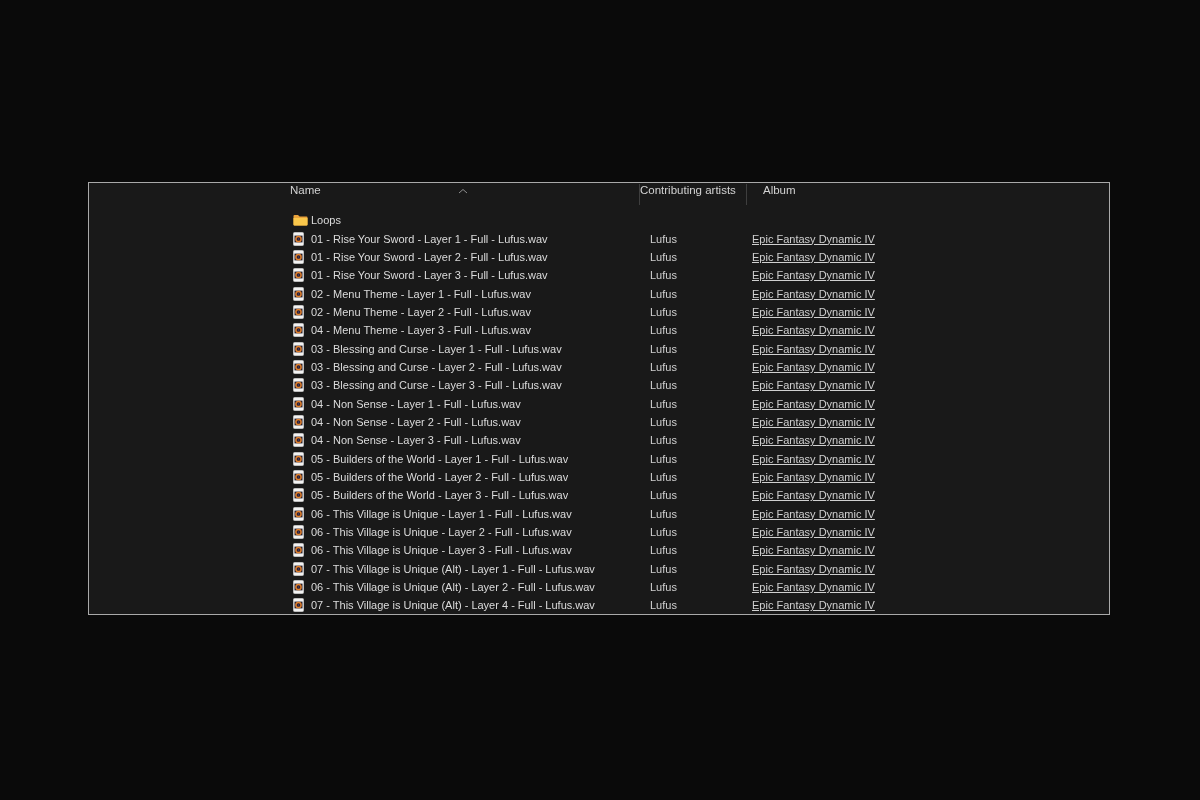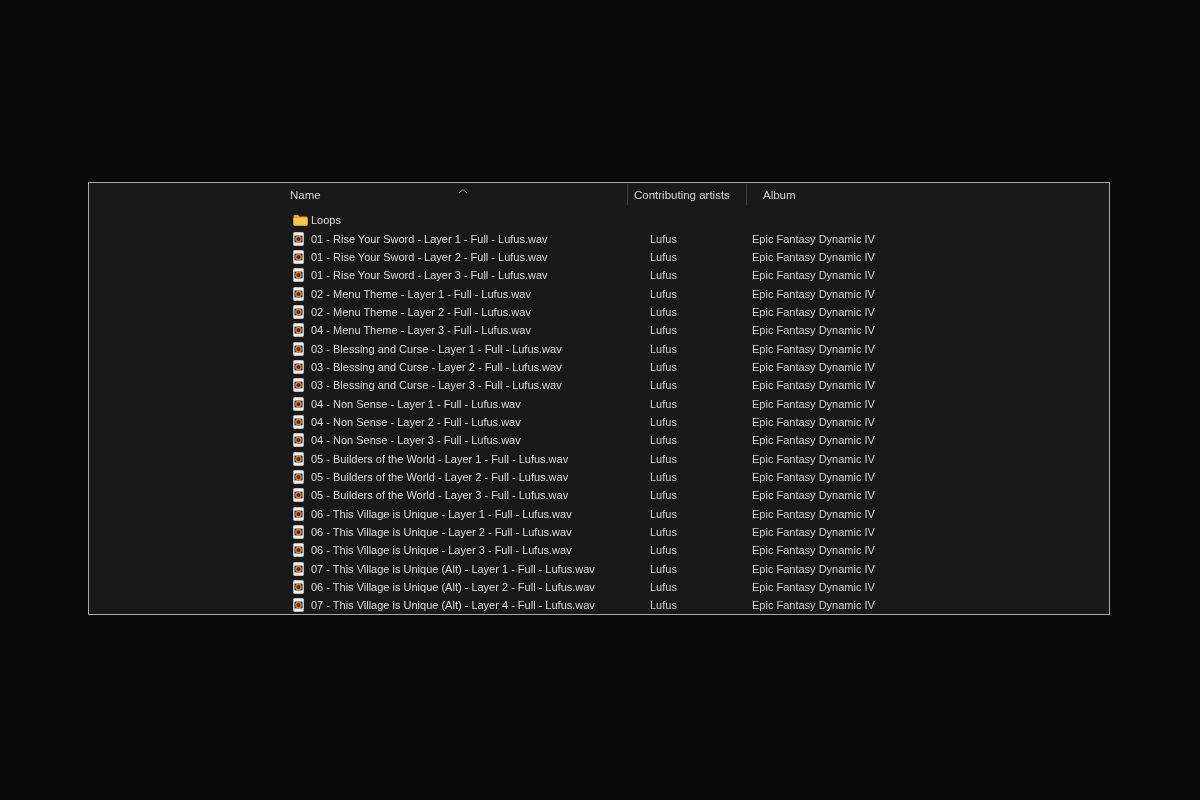--- a/index.html
+++ b/index.html
@@ -34,29 +34,28 @@
     width: 100%;
     height: 24px;
     font-size: 11.5px;
     color: #d2d2d2;
   }
   .hdr-cell {
     position: absolute;
     top: 1px;
     height: 21px;
     display: flex;
-    align-items: center;
+    align-items: flex-start;
     white-space: nowrap;
     cursor: default;
   }
   .hdr-name  { left: 201px; }
   .hdr-artists {
-    left: 538px;
+    left: 550px;
     border-left: 1px solid #3e3e3e;
-    padding-left: 6px;
     width: 96px;
   }
   .hdr-album {
     left: 657px;
     border-left: 1px solid #3e3e3e;
     padding-left: 16px;
     width: 200px;
   }
   .sort-chevron {
     position: absolute;
@@ -107,20 +106,21 @@
     padding-left: 7px;
     color: #d0d0d0;
     overflow: hidden;
   }
   .cell-album {
     flex: 1;
     box-sizing: border-box;
     padding-left: 6px;
     color: #d0d0d0;
     overflow: hidden;
+    text-decoration: underline;
   }
 </style>
 </head>
 <body>
 
 <div class="explorer-window">
 
   <div class="nav-pane"></div>
 
   <div class="column-headers">

